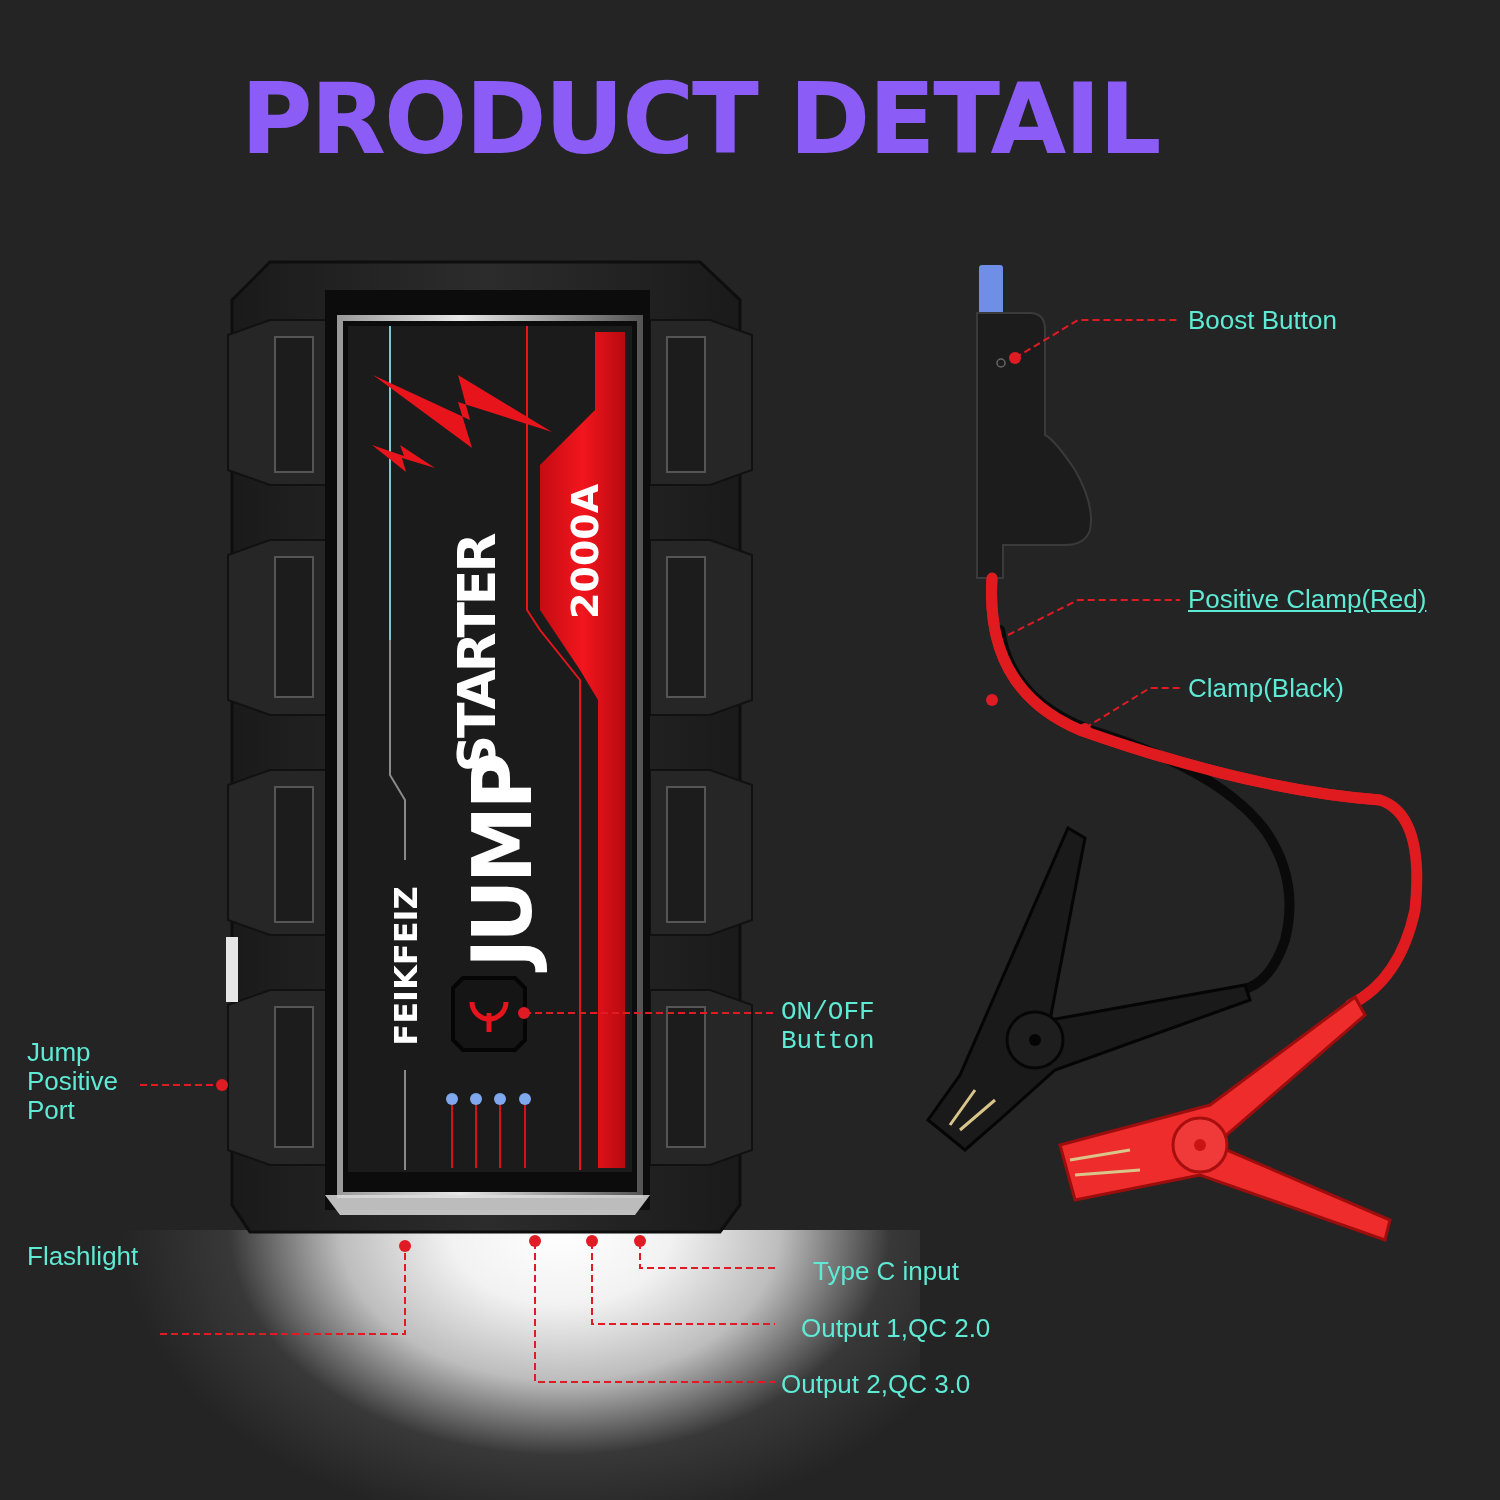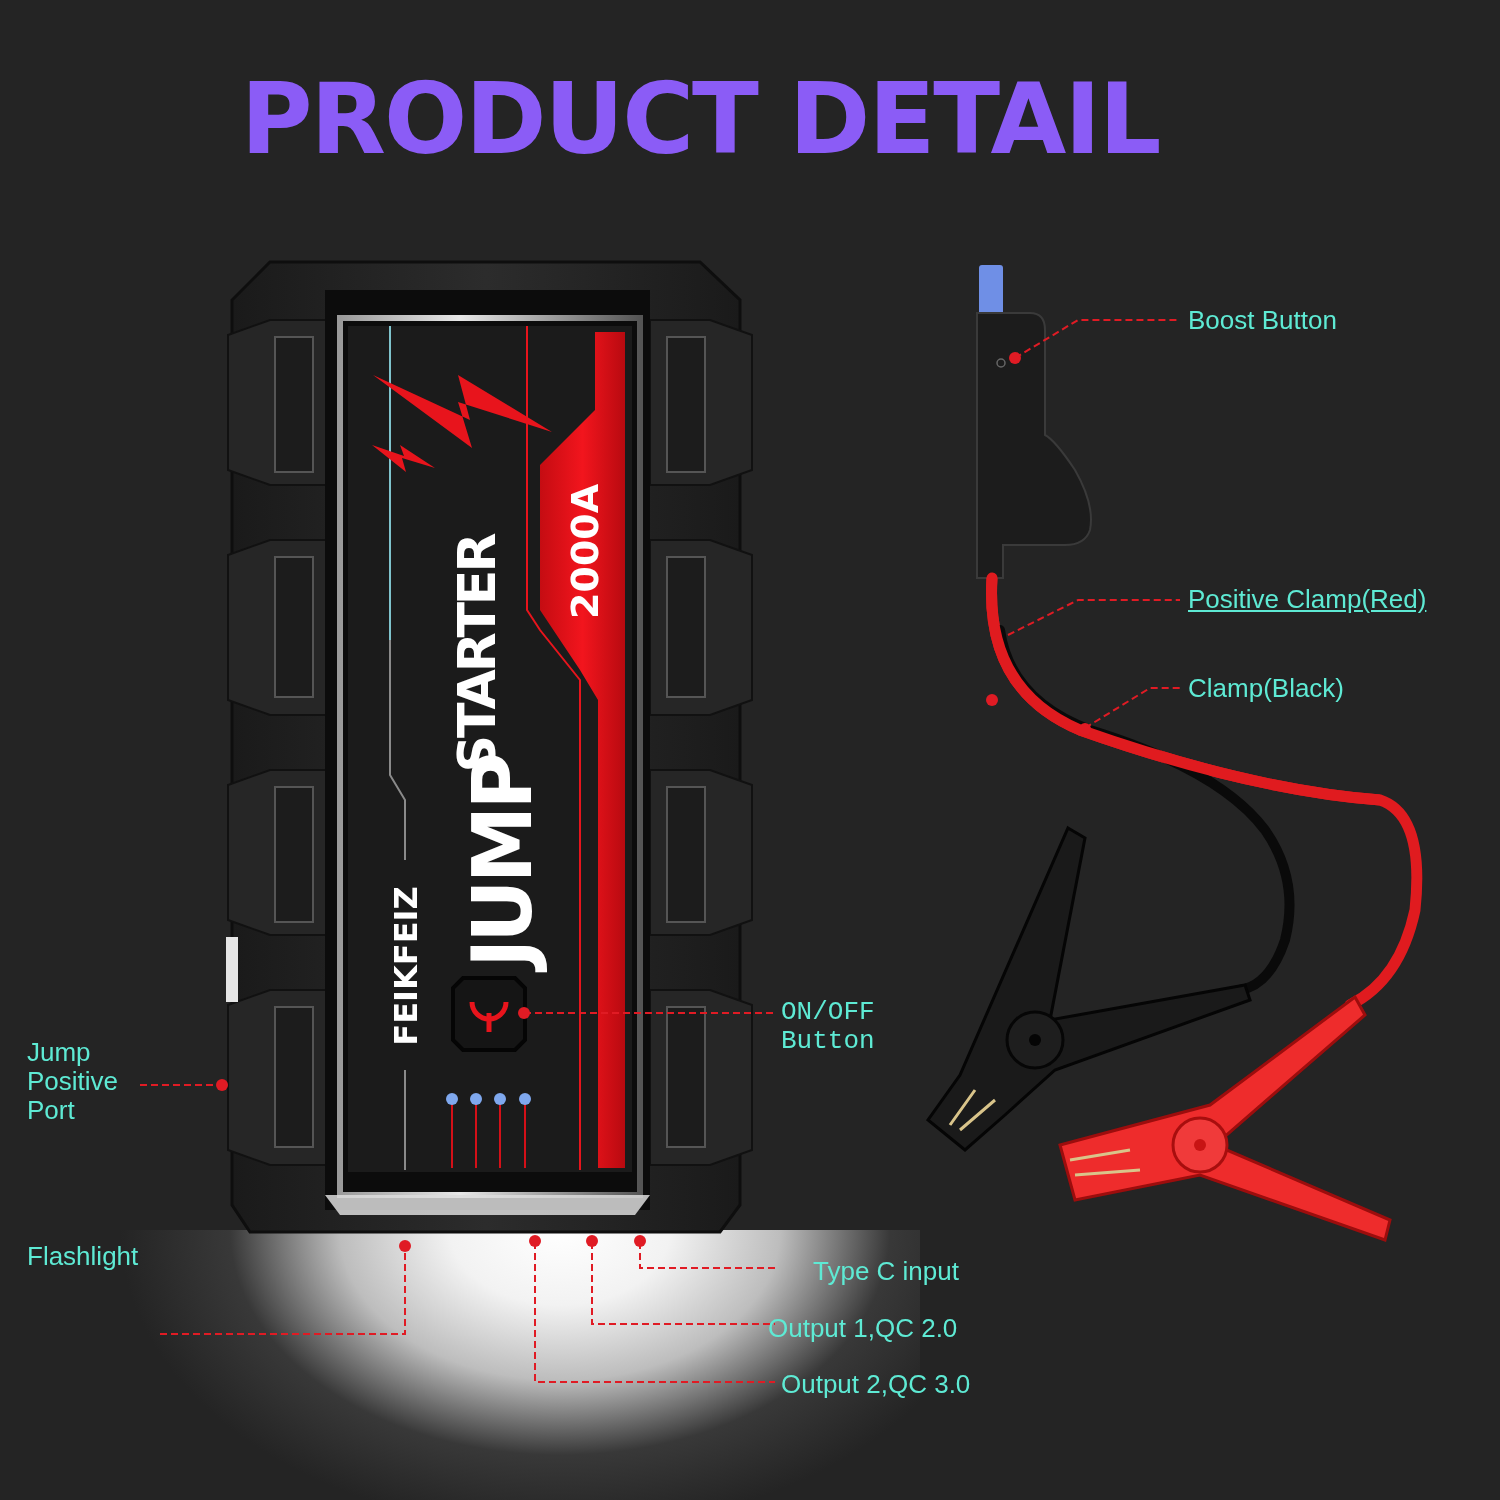--- a/index.html
+++ b/index.html
@@ -183,14 +183,14 @@
 </div>
 
 <div class="label" style="left:27px; top:1038px;">
   <div>Jump</div>
   <div>Positive</div>
   <div>Port</div>
 </div>
 
 <div class="label" style="left:27px; top:1242px;">Flashlight</div>
 <div class="label" style="left:781px; top:1257px;margin-left:32px;">Type C input</div>
-<div class="label" style="left:768px; top:1314px;">Output 1,QC 2.0</div>
+<div class="label" style="left:801px; top:1314px;">Output 1,QC 2.0</div>
 <div class="label" style="left:781px; top:1370px;">Output 2,QC 3.0</div>
 
 </body></html>

